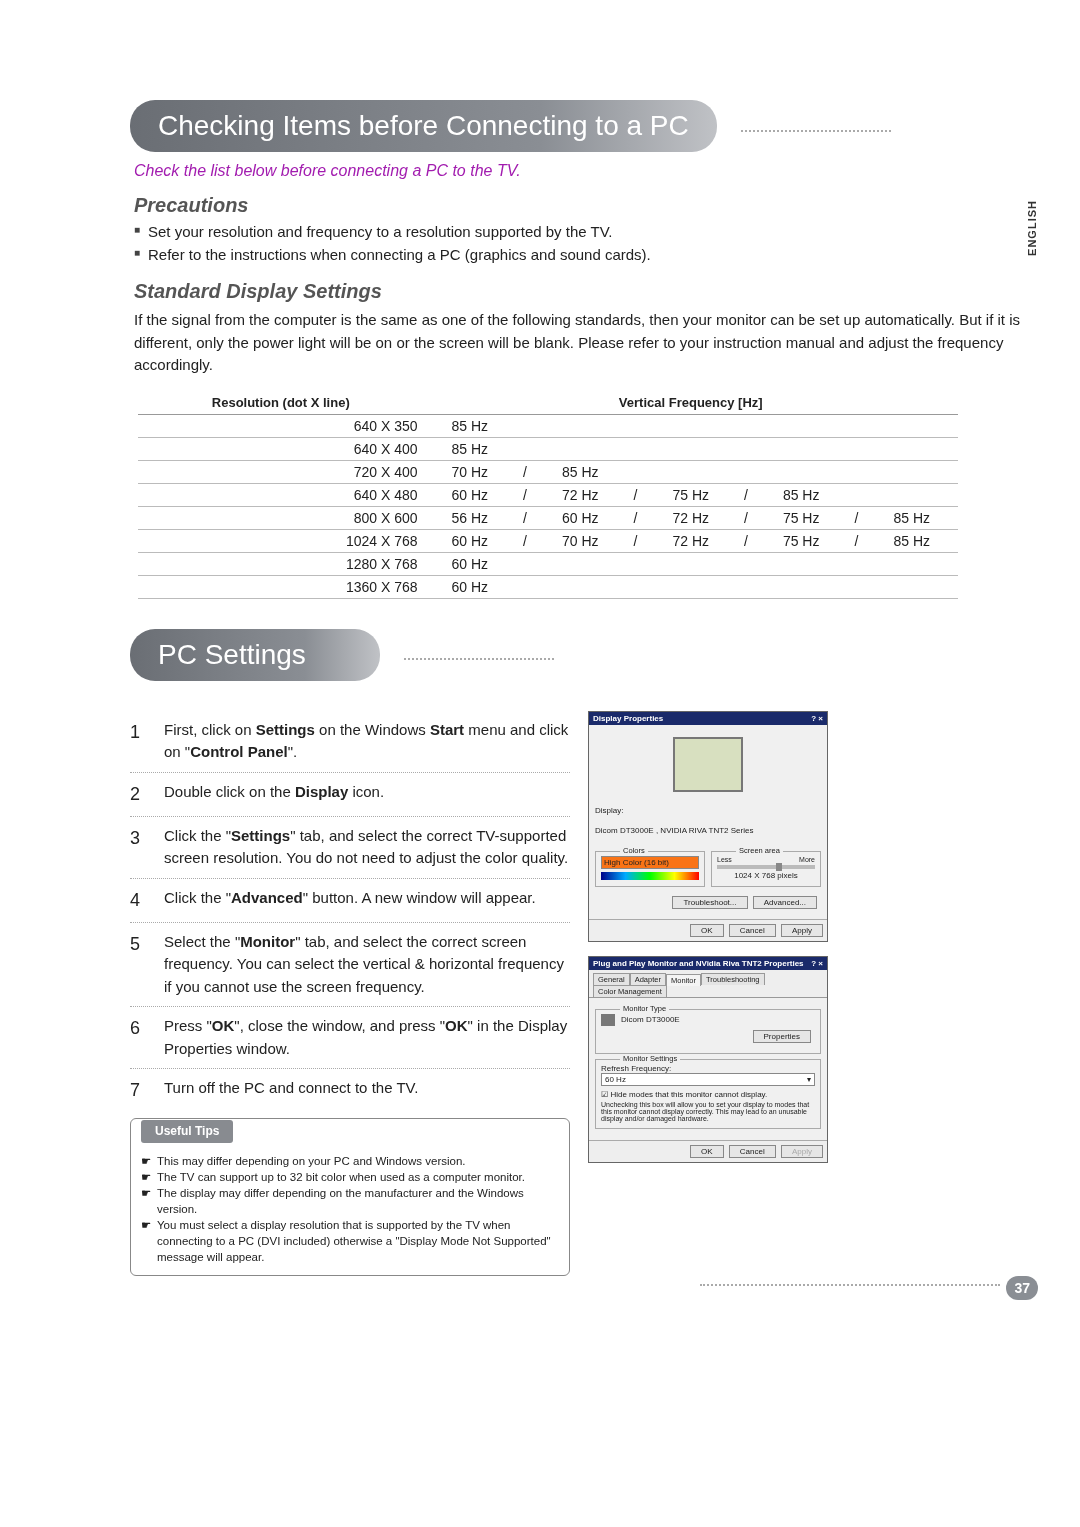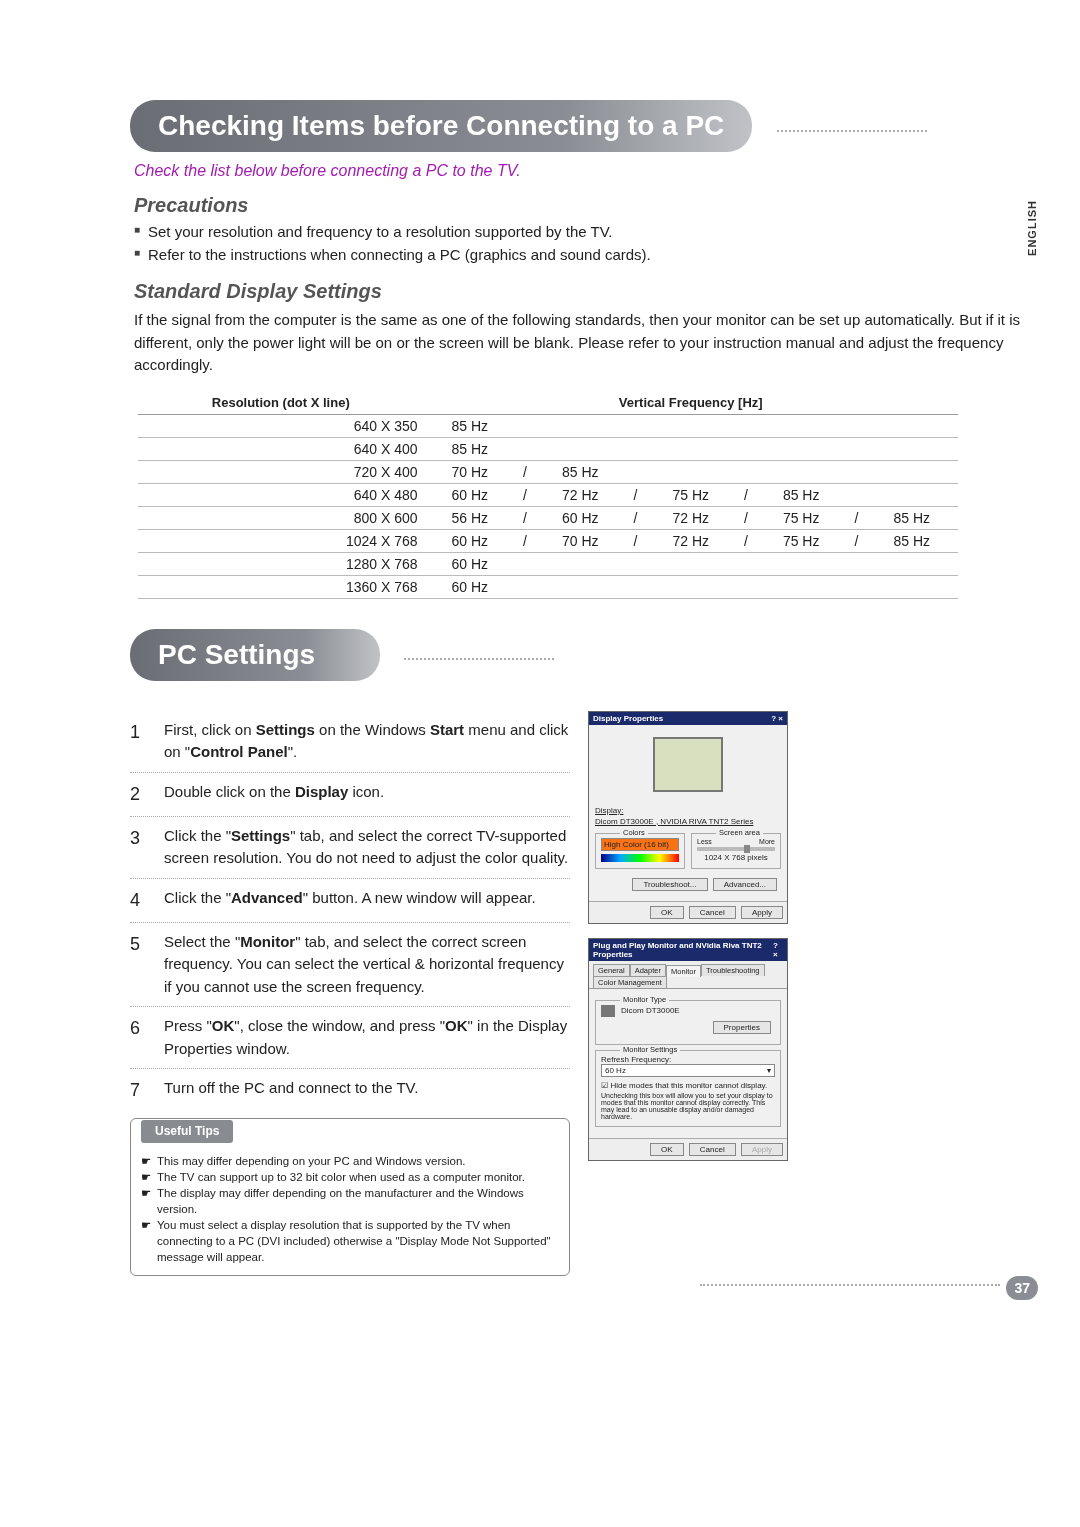--- a/index.html
+++ b/index.html
@@ -21,21 +21,21 @@
     font-weight: bold;
     letter-spacing: 1px;
     color: #333;
   }
   .header-bar {
     background: linear-gradient(to right, #6a6e74 0%, #8a8e94 70%, #c0c2c6 100%);
     color: #fff;
     border-radius: 25px;
     padding: 10px 28px;
     font-size: 28px;
-    font-weight: bold;
+    font-weight: normal;
     display: inline-block;
     min-width: 560px;
     position: relative;
   }
   .dotted-horiz {
     border-top: 2px dotted #aaa;
     display: inline-block;
     vertical-align: middle;
     width: 150px;
     margin-left: 20px;
@@ -133,36 +133,36 @@
   .tips-box li { padding-left: 16px; position: relative; }
   .tips-box li::before { content: "☛"; position: absolute; left: 0; top: 0; }
 
   
   .shot-col { flex: 1; }
   .win {
     border: 1px solid #666;
     font-size: 8px;
     margin-bottom: 14px;
     background: #eee;
-    width: 200px;
+    width: 240px;
   }
   .win .titlebar {
     background: #1a2a6a;
     color: #fff;
     padding: 2px 4px;
     display: flex;
     justify-content: space-between;
     font-weight: bold;
   }
   .win .tabrow { padding: 3px 4px 0 4px; border-bottom: 1px solid #999;}
   .win .tab { display:inline-block; padding:1px 4px; border:1px solid #999; border-bottom:none; background:#e4e4e4; font-size:7.5px;}
   .win .tab.active { background:#f4f4f4; position:relative; top:1px;}
   .win .body { padding: 6px; background:#f0f0f0; }
   .monitor-preview { width: 70px; height: 55px; background:#d8e0c0; border:2px solid #777; margin: 6px auto 14px auto;}
-  .fieldrow { margin: 2px 0; text-decoration: underline; }
+  .fieldrow { margin: 11px 0; }
   .winbtnrow { text-align: right; padding:4px; }
   .winbtn { display:inline-block; border:1px solid #888; padding:1px 10px; font-size:8px; background:#e6e6e6; margin-left:3px;}
   .group { border:1px solid #aaa; padding:4px 5px 6px 5px; margin:5px 0; position:relative;}
   .group .gl { position:absolute; top:-6px; left:24px; background:#f0f0f0; padding:0 3px; font-size:7.5px;}
   .page-num {
     position: absolute;
     right: 42px;
     bottom: 16px;
     background: #8a8e94;
     color: #fff;

